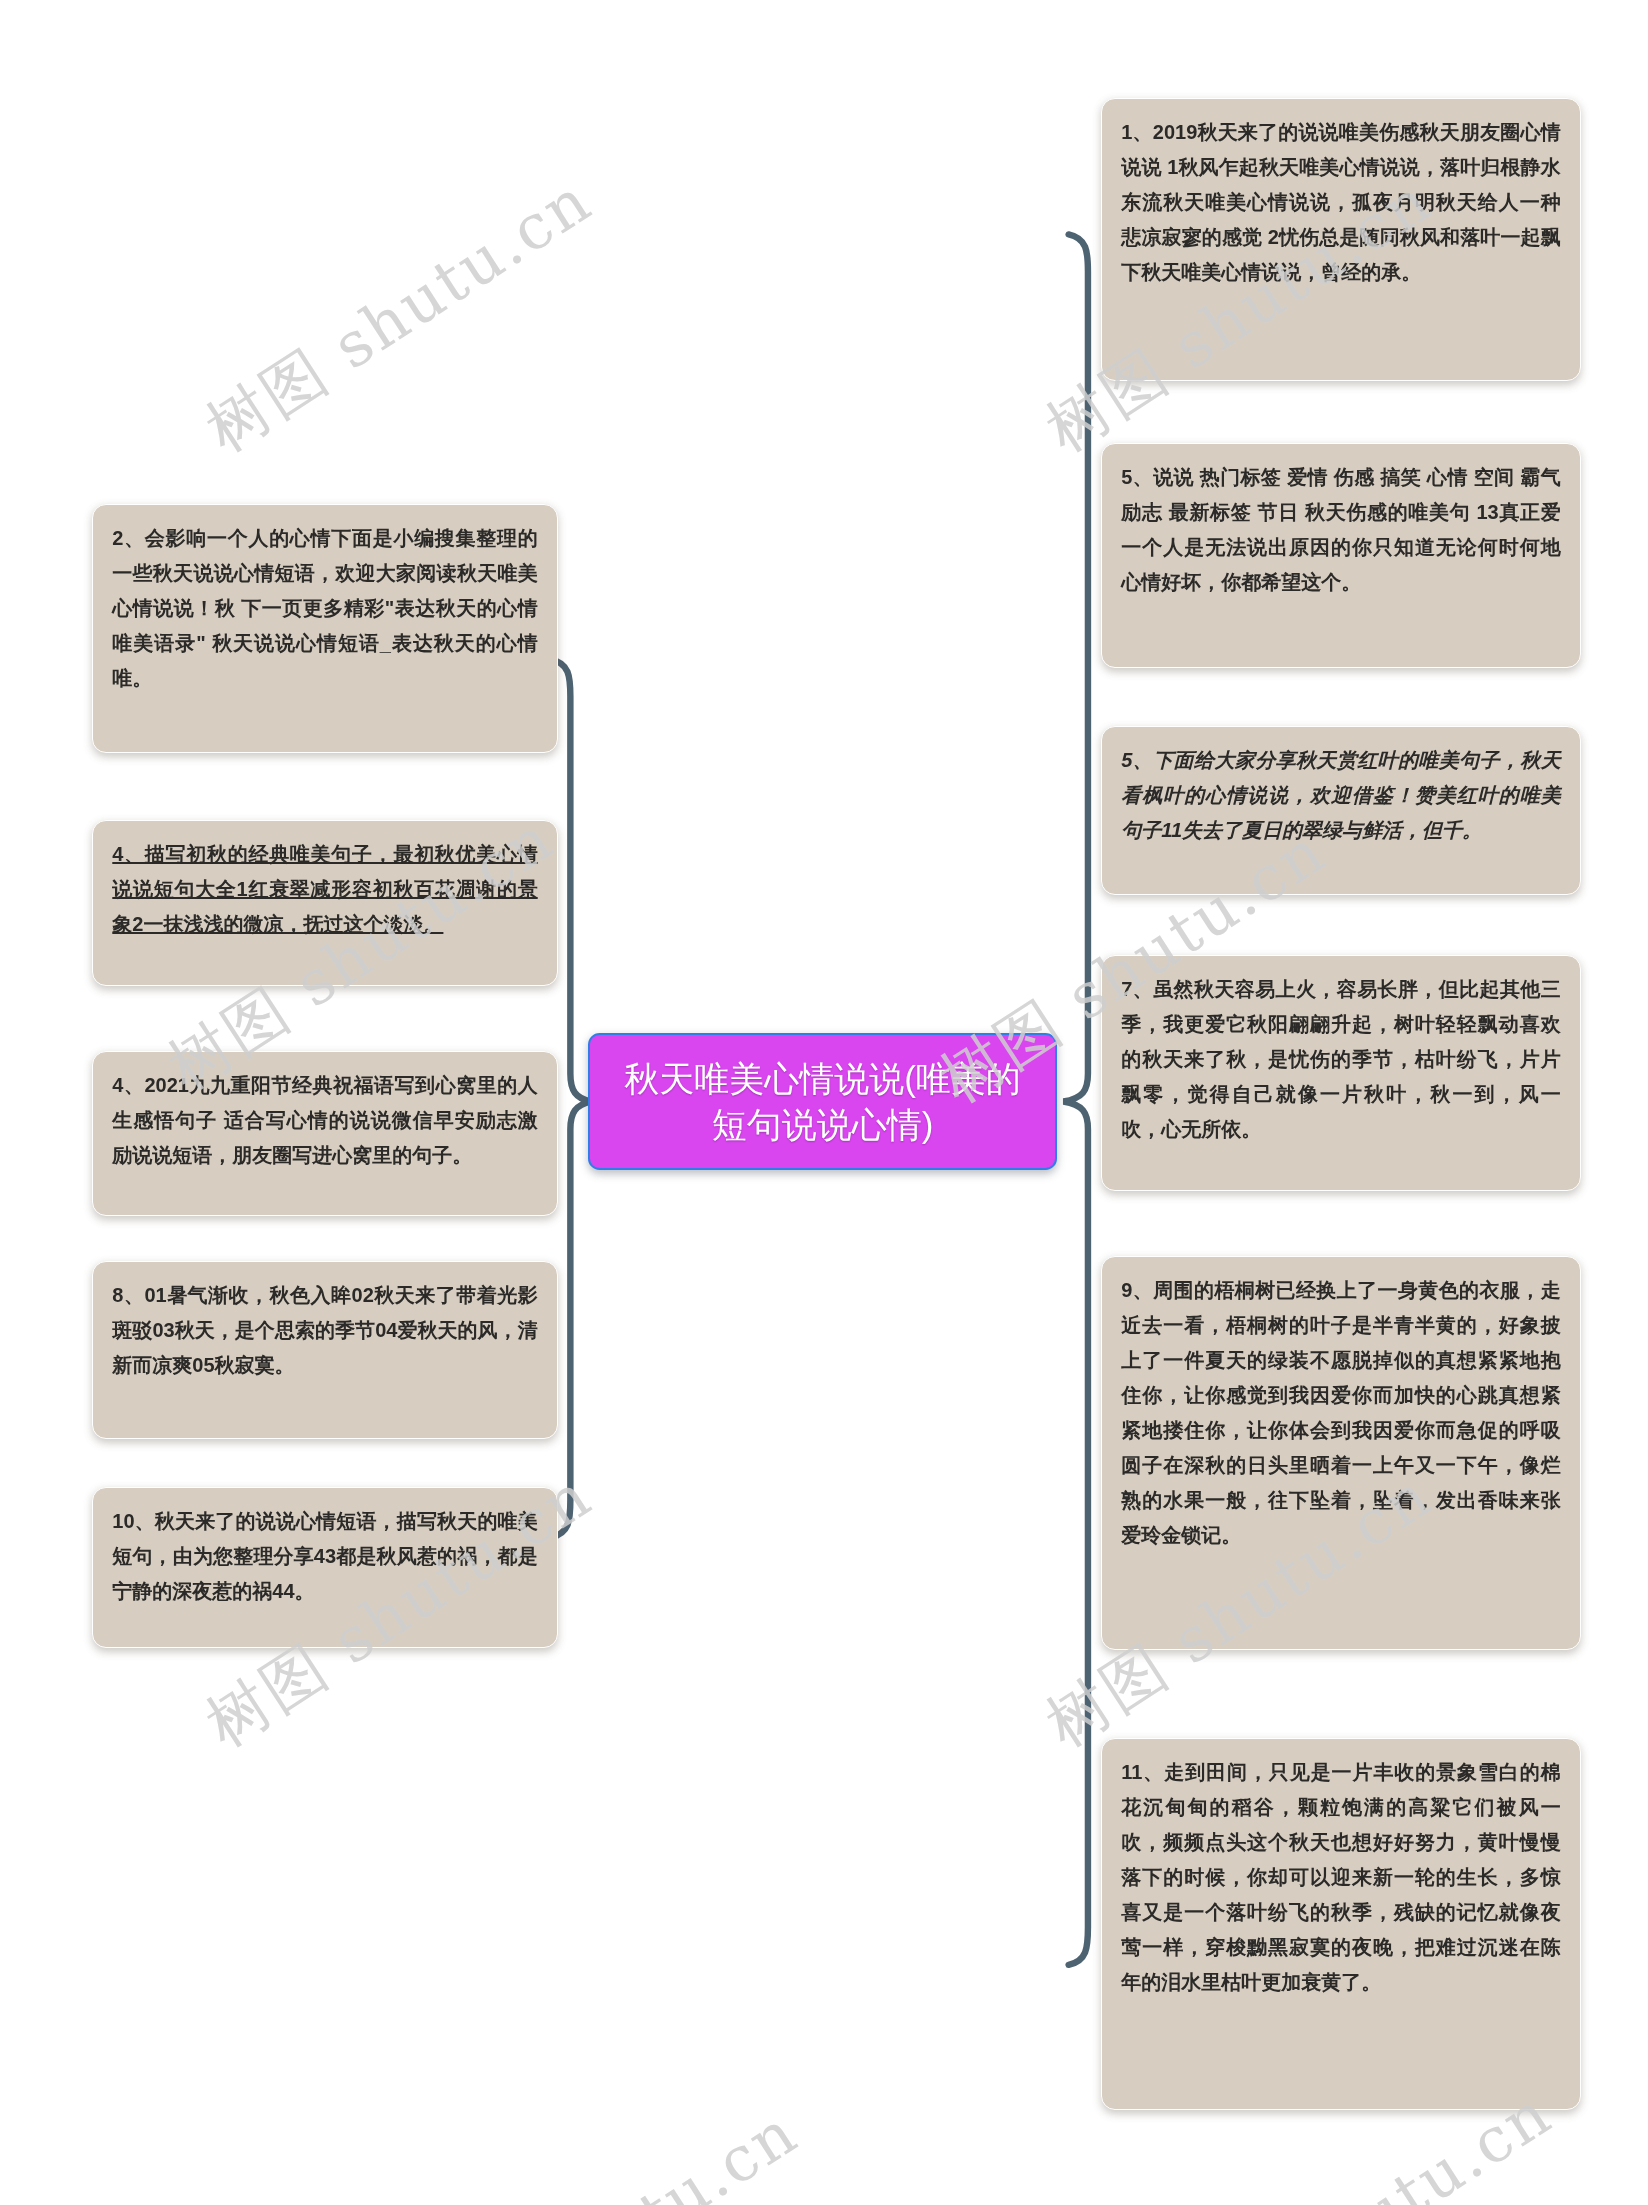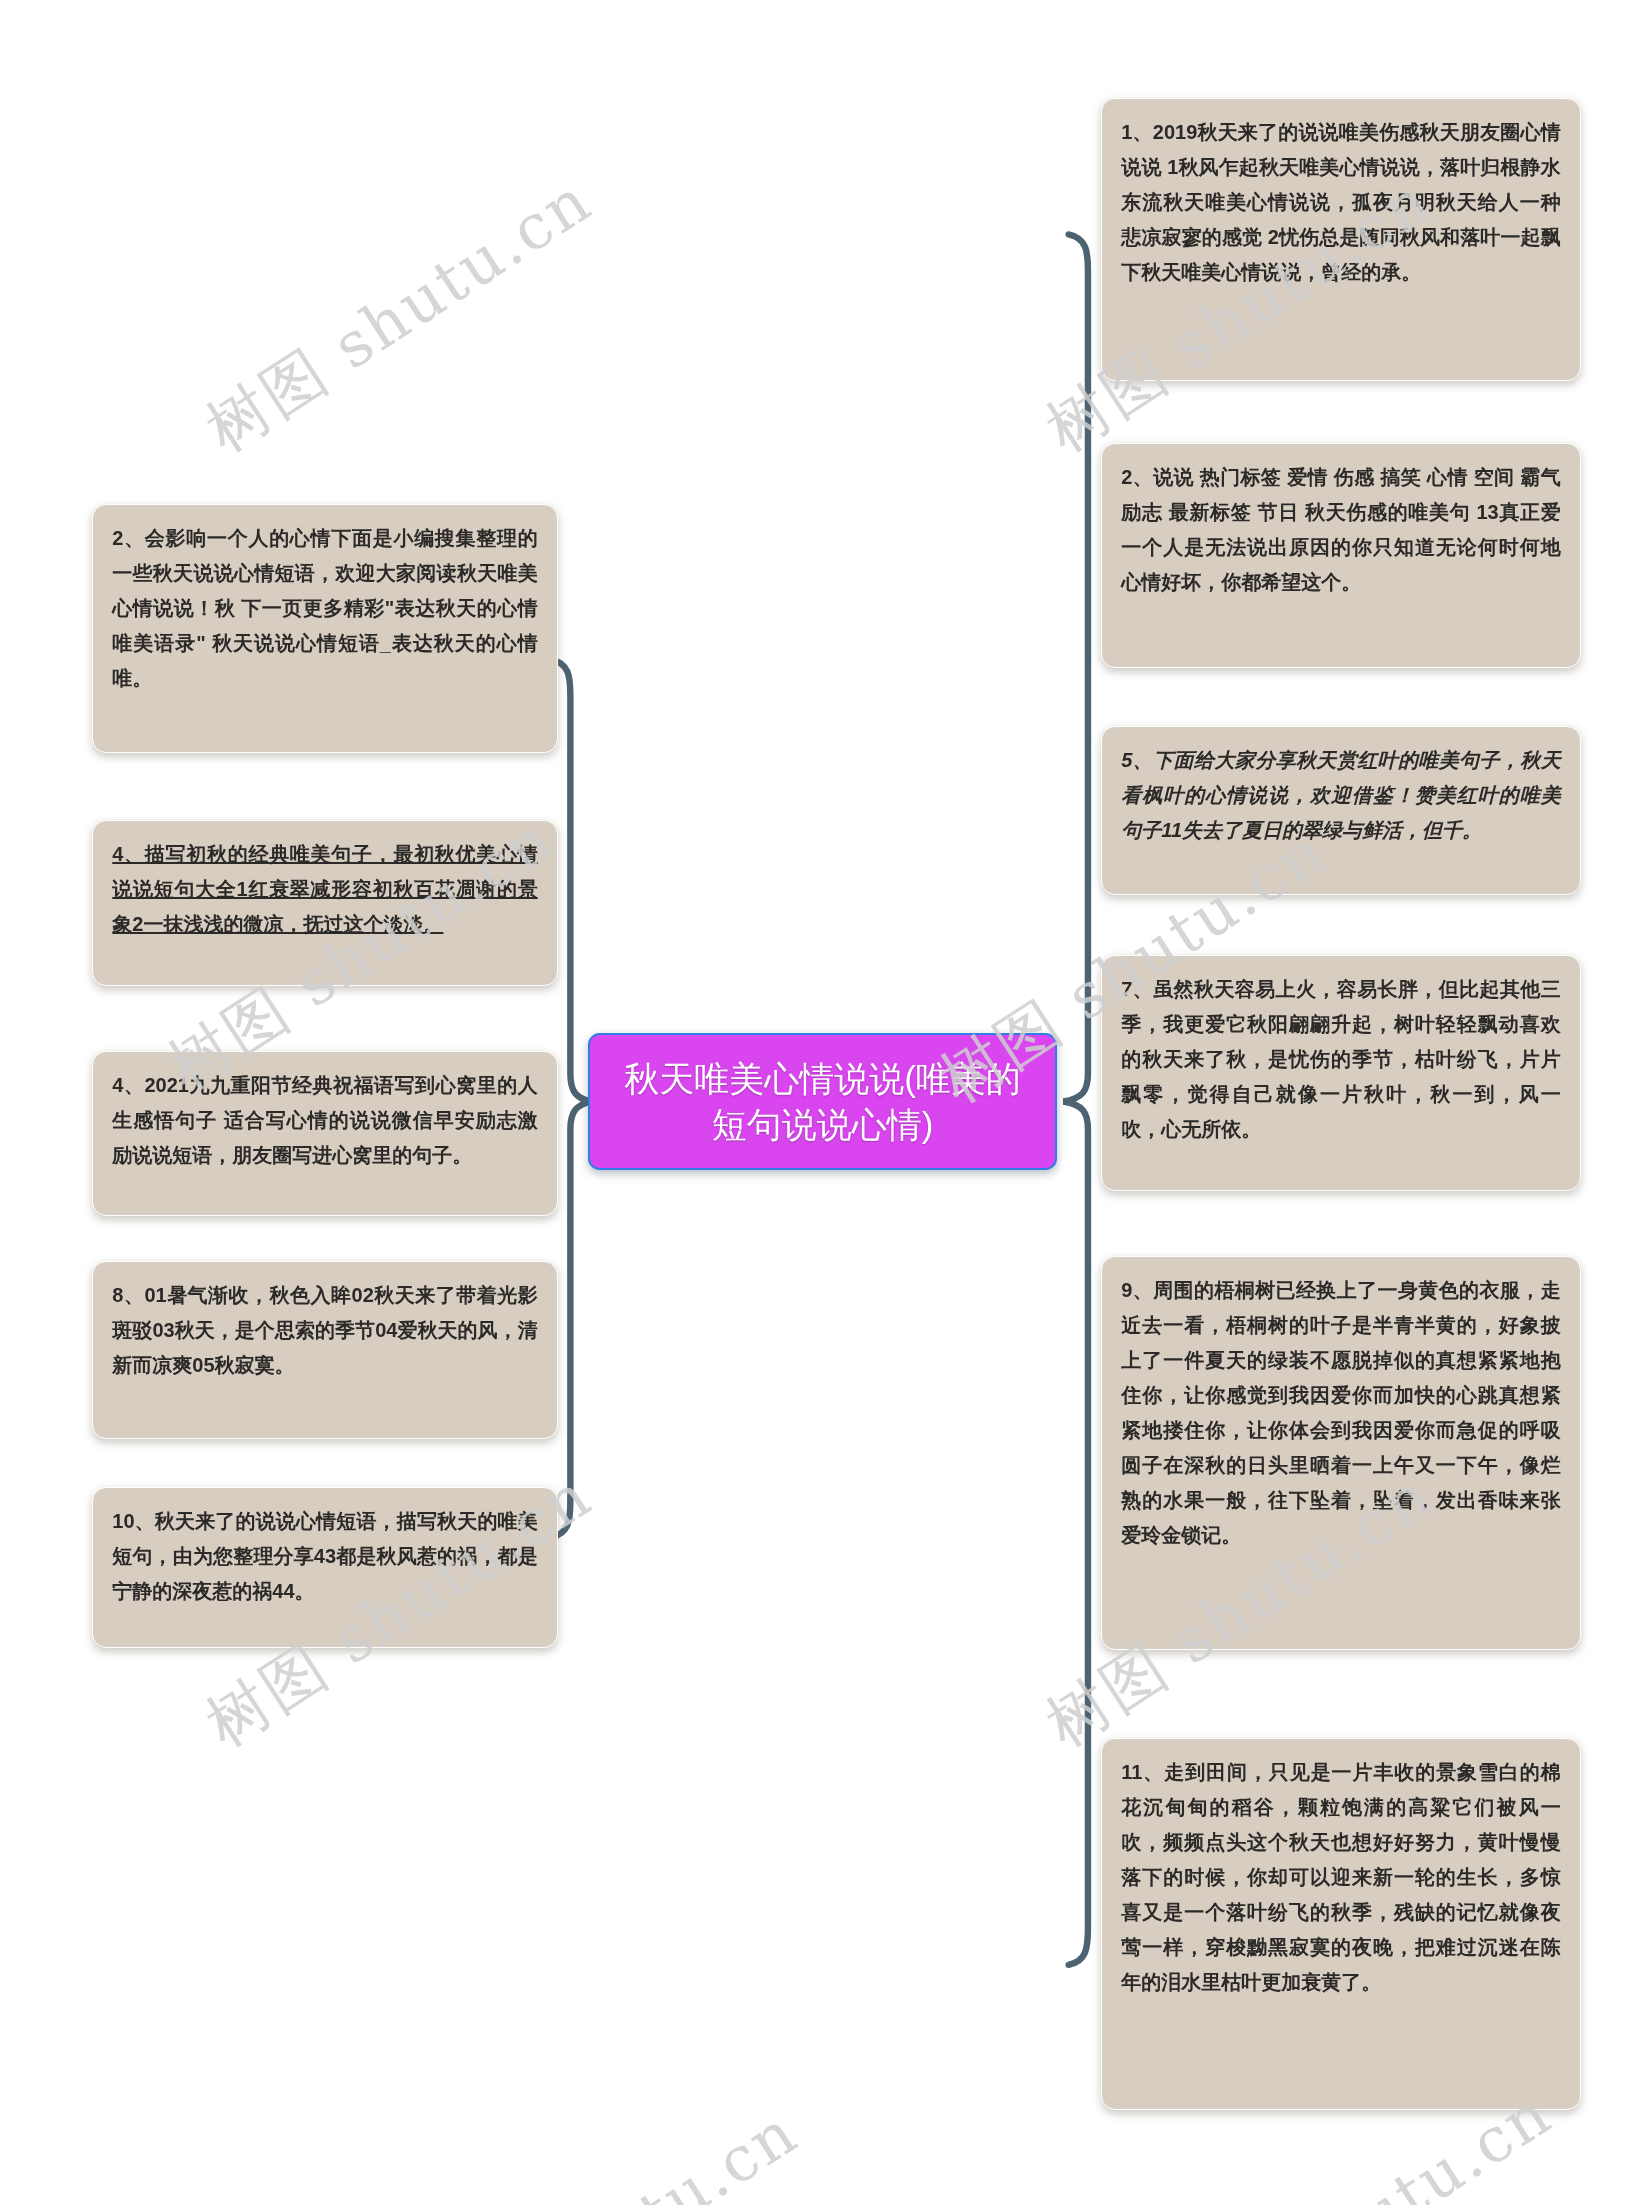--- a/index.html
+++ b/index.html
@@ -80,21 +80,21 @@
 
   <div id="central-node">秋天唯美心情说说(唯美的短句说说心情)</div>
 
   <div class="topic left-col" style="top:504px;min-height:249px;">2、会影响一个人的心情下面是小编搜集整理的一些秋天说说心情短语，欢迎大家阅读秋天唯美心情说说！秋 下一页更多精彩"表达秋天的心情唯美语录" 秋天说说心情短语_表达秋天的心情唯。</div>
   <div class="topic left-col" style="top:820px;min-height:166px;text-decoration:underline;">4、描写初秋的经典唯美句子，最初秋优美心情说说短句大全1红衰翠减形容初秋百花凋谢的景象2一抹浅浅的微凉，抚过这个淡淡。</div>
   <div class="topic left-col" style="top:1051px;min-height:165px;">4、2021九九重阳节经典祝福语写到心窝里的人生感悟句子 适合写心情的说说微信早安励志激励说说短语，朋友圈写进心窝里的句子。</div>
   <div class="topic left-col" style="top:1261px;min-height:178px;">8、01暑气渐收，秋色入眸02秋天来了带着光影斑驳03秋天，是个思索的季节04爱秋天的风，清新而凉爽05秋寂寞。</div>
   <div class="topic left-col" style="top:1487px;min-height:161px;">10、秋天来了的说说心情短语，描写秋天的唯美短句，由为您整理分享43都是秋风惹的祸，都是宁静的深夜惹的祸44。</div>
 
   <div class="topic right-col" style="top:98px;min-height:283px;">1、2019秋天来了的说说唯美伤感秋天朋友圈心情说说 1秋风乍起秋天唯美心情说说，落叶归根静水东流秋天唯美心情说说，孤夜月明秋天给人一种悲凉寂寥的感觉 2忧伤总是随同秋风和落叶一起飘下秋天唯美心情说说，曾经的承。</div>
-  <div class="topic right-col" style="top:443px;min-height:225px;">2、说说 热门标签 爱情 伤感 搞笑 心情 空间 霸气 励志 最新标签 节日 秋天伤感的唯美句 13真正爱一个人是无法说出原因的你只知道无论何时何地心情好坏，你都希望这个。</div>
+  <div class="topic right-col" style="top:443px;min-height:225px;">5、说说 热门标签 爱情 伤感 搞笑 心情 空间 霸气 励志 最新标签 节日 秋天伤感的唯美句 13真正爱一个人是无法说出原因的你只知道无论何时何地心情好坏，你都希望这个。</div>
   <div class="topic right-col" style="top:726px;min-height:169px;font-style:italic;">5、下面给大家分享秋天赏红叶的唯美句子，秋天看枫叶的心情说说，欢迎借鉴！赞美红叶的唯美句子11失去了夏日的翠绿与鲜活，但千。</div>
   <div class="topic right-col" style="top:955px;min-height:236px;">7、虽然秋天容易上火，容易长胖，但比起其他三季，我更爱它秋阳翩翩升起，树叶轻轻飘动喜欢的秋天来了秋，是忧伤的季节，枯叶纷飞，片片飘零，觉得自己就像一片秋叶，秋一到，风一吹，心无所依。</div>
   <div class="topic right-col" style="top:1256px;min-height:394px;">9、周围的梧桐树已经换上了一身黄色的衣服，走近去一看，梧桐树的叶子是半青半黄的，好象披上了一件夏天的绿装不愿脱掉似的真想紧紧地抱住你，让你感觉到我因爱你而加快的心跳真想紧紧地搂住你，让你体会到我因爱你而急促的呼吸圆子在深秋的日头里晒着一上午又一下午，像烂熟的水果一般，往下坠着，坠着，发出香味来张爱玲金锁记。</div>
   <div class="topic right-col" style="top:1738px;min-height:372px;">11、走到田间，只见是一片丰收的景象雪白的棉花沉甸甸的稻谷，颗粒饱满的高粱它们被风一吹，频频点头这个秋天也想好好努力，黄叶慢慢落下的时候，你却可以迎来新一轮的生长，多惊喜又是一个落叶纷飞的秋季，残缺的记忆就像夜莺一样，穿梭黝黑寂寞的夜晚，把难过沉迷在陈年的泪水里枯叶更加衰黄了。</div>
 
   <div class="watermark" style="left:399px;top:315px;">树图 shutu.cn</div>
   <div class="watermark" style="left:1239px;top:315px;">树图 shutu.cn</div>
   <div class="watermark" style="left:361px;top:953px;">树图 shutu.cn</div>
   <div class="watermark" style="left:1133px;top:966px;">树图 shutu.cn</div>
   <div class="watermark" style="left:399px;top:1610px;">树图 shutu.cn</div>

